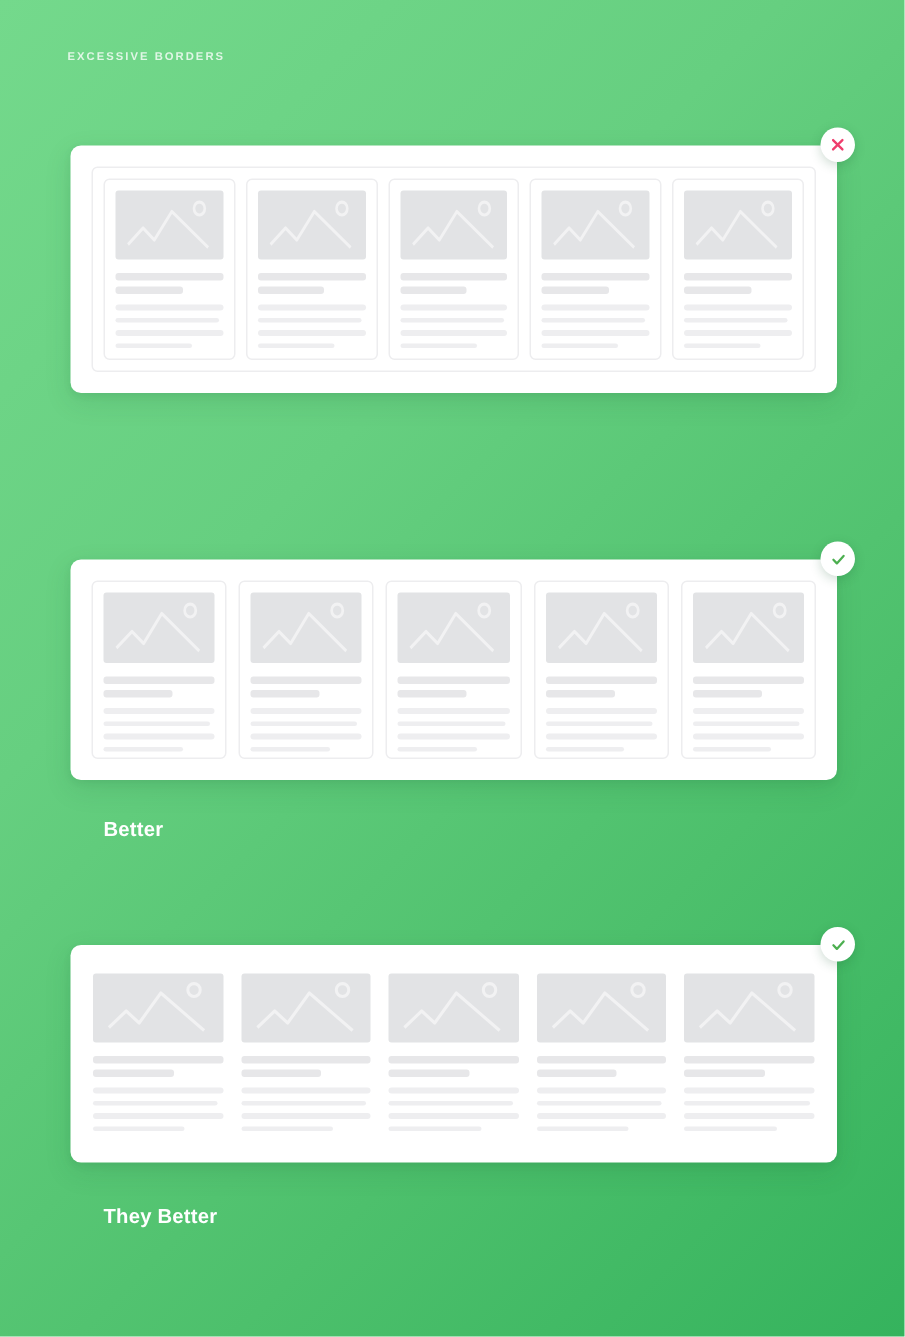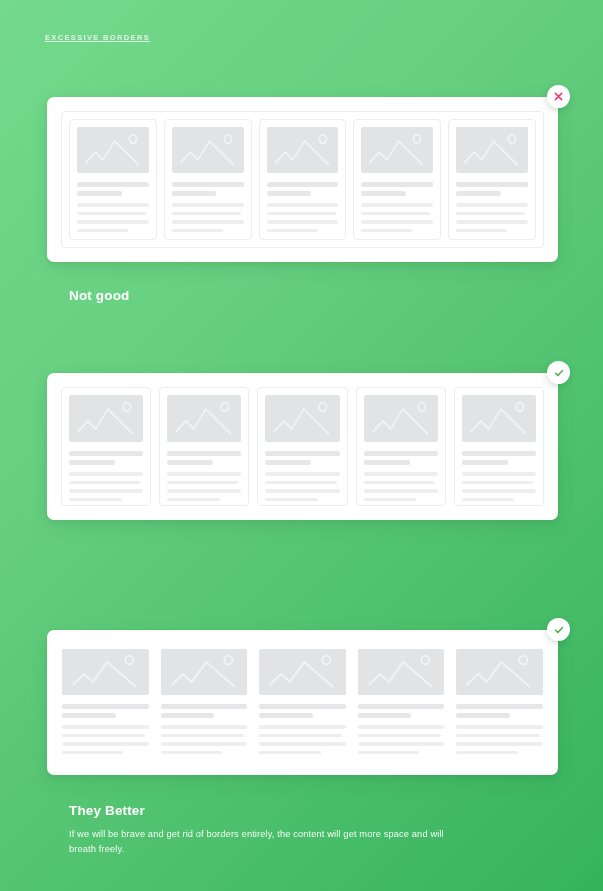--- a/index.html
+++ b/index.html
@@ -20,21 +20,20 @@
   .eyebrow {
     position: absolute;
     left: 45px;
     top: 33px;
     font-size: 7.5px;
     font-weight: 700;
     letter-spacing: 1.35px;
     color: rgba(255,255,255,0.78);
     text-transform: uppercase;
     white-space: nowrap;
-    text-decoration: underline;
   }
 
   
   .section { position: absolute; left: 0; width: 603px; }
   #section-0 { top: 97px; }
   #section-1 { top: 373px; }
   #section-2 { top: 630px; }
 
   .panel {
     position: relative;
@@ -252,21 +251,20 @@
           <div class="ln body" style="width:100%"></div>
           <div class="ln body last" style="width:71%"></div>
         </div>
       </div>
 
     </div>
   </div>
 </div>
 
 <div class="caption" id="caption-0">
-  <h2>Not good</h2>
 </div>
 
 <div class="section" id="section-1">
   <div class="panel p1">
 
     <div class="badge">
       <span>
         <svg width="12" height="12" viewBox="0 0 12 12">
           <path d="M2.6 6.2 L4.9 8.6 L9.4 3.6" fill="none" stroke="#4caf50" stroke-width="1.5" stroke-linecap="round" stroke-linejoin="round"></path>
         </svg>
@@ -368,20 +366,21 @@
           <div class="ln body" style="width:100%"></div>
           <div class="ln body last" style="width:71%"></div>
         </div>
       </div>
 
     </div>
   </div>
 </div>
 
 <div class="caption" id="caption-1">
+  <h2>Better</h2>
 </div>
 
 <div class="section" id="section-2">
   <div class="panel p2">
 
     <div class="badge">
       <span>
         <svg width="12" height="12" viewBox="0 0 12 12">
           <path d="M2.6 6.2 L4.9 8.6 L9.4 3.6" fill="none" stroke="#4caf50" stroke-width="1.5" stroke-linecap="round" stroke-linejoin="round"></path>
         </svg>
@@ -484,14 +483,13 @@
           <div class="ln body last" style="width:71%"></div>
         </div>
       </div>
 
     </div>
   </div>
 </div>
 
 <div class="caption" id="caption-2">
   <h2>They Better</h2>
-  <p>If we will be brave and get rid of borders entirely, the content will get more space and will breath freely.</p>
 </div>
 
 </body></html>

